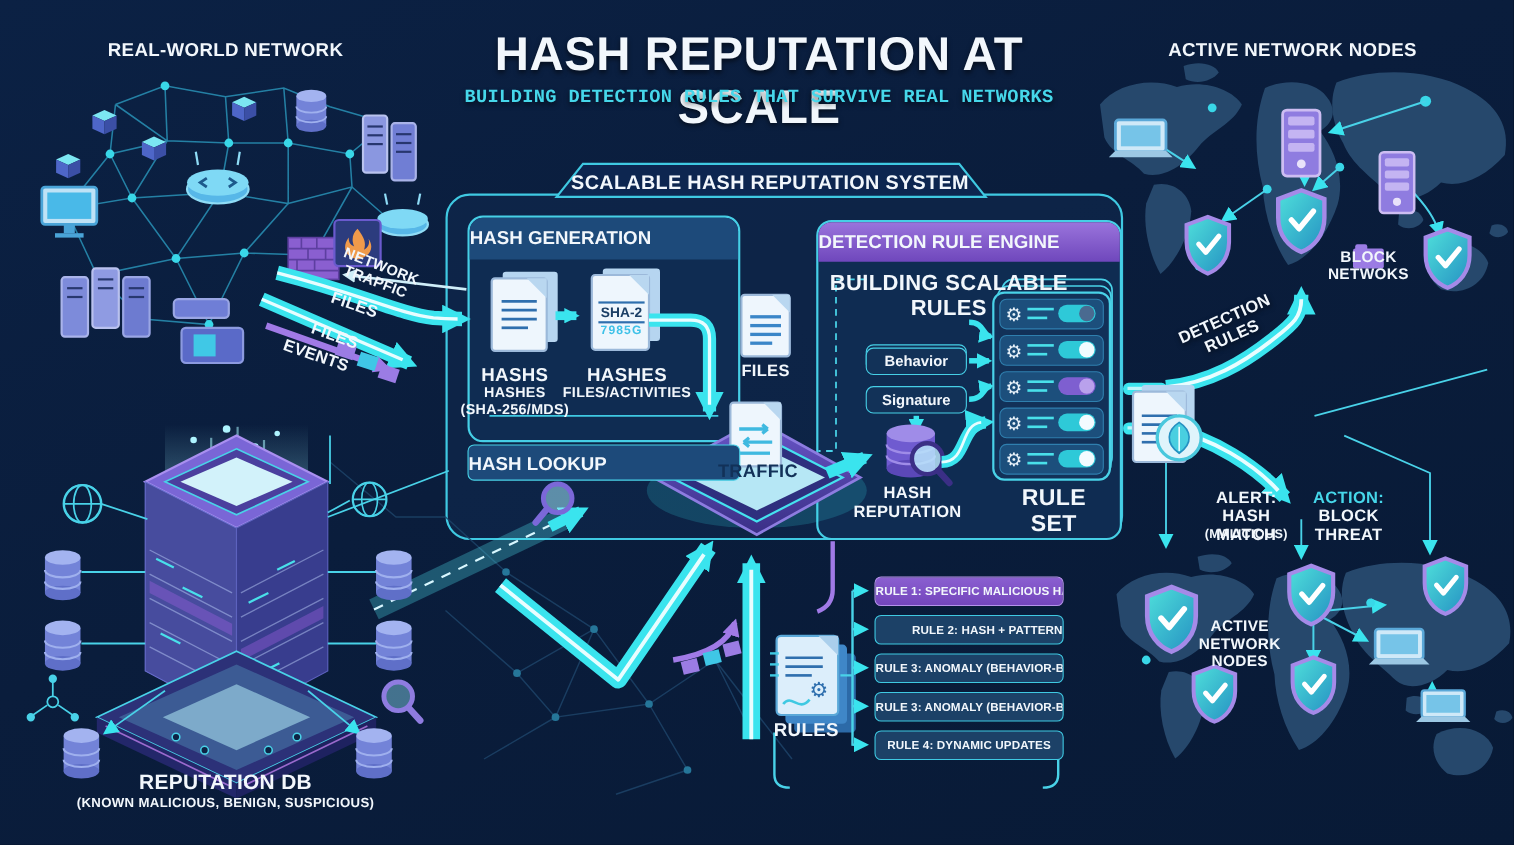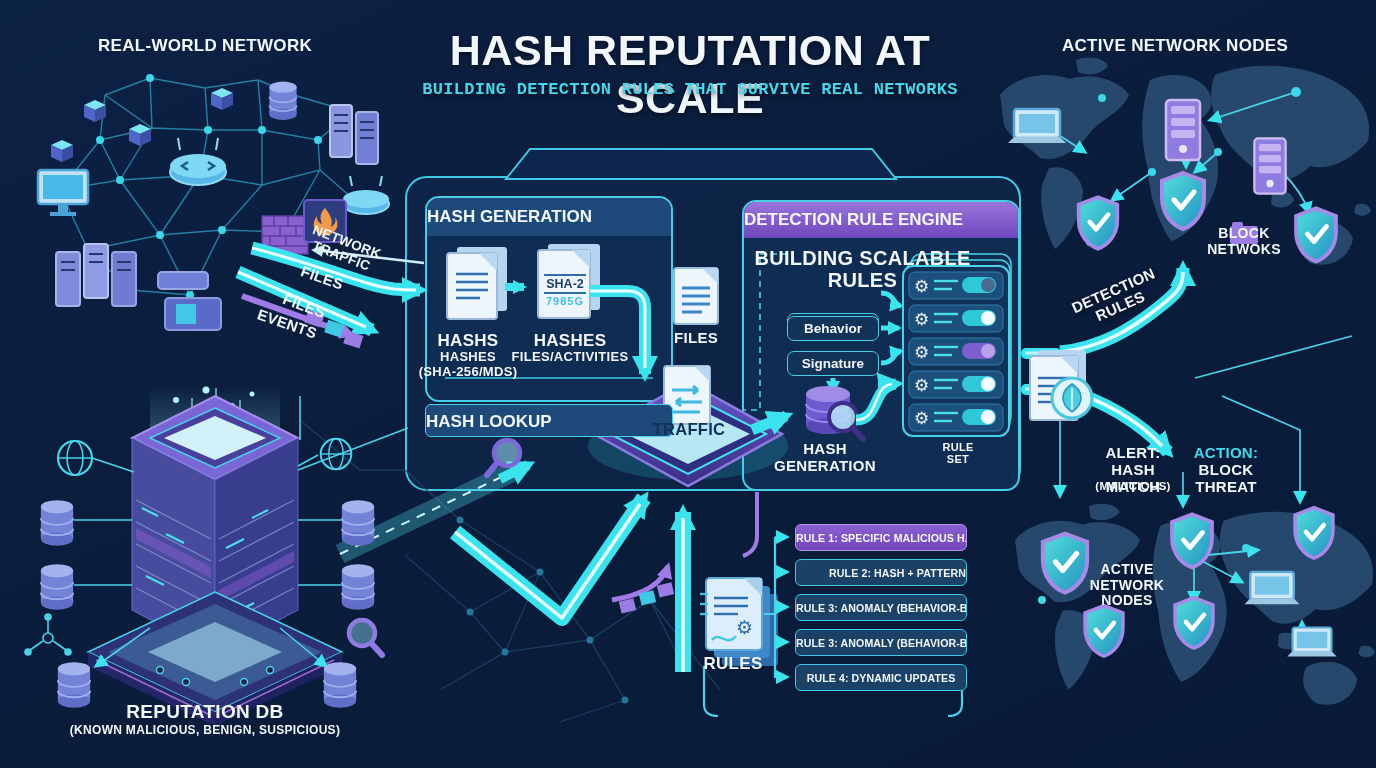--- a/index.html
+++ b/index.html
@@ -575,42 +575,43 @@
   <div class="lbl shadow" style="left:398px;top:26px;width:584px;font-size:43px;letter-spacing:.5px;">HASH REPUTATION AT SCALE</div>
   <div class="lbl cyan shadow" style="left:398px;top:80px;width:584px;font-size:17px;font-family:Liberation Mono, monospace;">BUILDING DETECTION RULES THAT SURVIVE REAL NETWORKS</div>
 
   <div class="lbl" style="left:60px;top:36px;width:290px;font-size:17px;">REAL-WORLD NETWORK</div>
   <div class="lbl" style="left:316px;top:222px;font-size:13.5px;transform:rotate(21deg);transform-origin:left top;">NETWORK
 TRAPFIC</div>
   <div class="lbl" style="left:300px;top:270px;font-size:15px;transform:rotate(19deg);">FILES</div>
   <div class="lbl" style="left:282px;top:298px;font-size:15px;transform:rotate(20deg);">FILES</div>
   <div class="lbl" style="left:256px;top:316px;font-size:15px;transform:rotate(19deg);">EVENTS</div>
 
+  <div class="lbl" style="left:508px;top:156px;width:384px;font-size:18px;">SCALABLE HASH REPUTATION SYSTEM</div>
 
   <div class="band band-blue" style="left:427px;top:198px;width:244px;height:38px;line-height:38px;font-size:17px;border-radius:12px 12px 0 0;">HASH GENERATION</div>
   <div class="lbl" style="left:408px;top:331px;width:120px;font-size:17px;">HASHS</div>
   <div class="lbl" style="left:408px;top:350px;width:120px;font-size:13px;">HASHES</div>
   <div class="lbl" style="left:402px;top:365px;width:132px;font-size:13px;">(SHA-256/MDS)</div>
   <div class="shabadge" style="left:544px;top:274px;width:42px;font-size:12.5px;padding:1px 0;">SHA-2</div>
   <div class="lbl" style="left:544px;top:295px;width:42px;font-size:11px;color:#3ec1e8;letter-spacing:1px;">7985G</div>
   <div class="lbl" style="left:510px;top:331px;width:120px;font-size:17px;">HASHES</div>
   <div class="lbl" style="left:498px;top:350px;width:144px;font-size:13px;">FILES/ACTIVITIES</div>
   <div class="band band-blue" style="left:425px;top:404px;width:248px;height:33px;line-height:33px;font-size:17px;border:1.5px solid #49d2e8;border-radius:6px;">HASH LOOKUP</div>
 
   <div class="lbl" style="left:666px;top:330px;width:60px;font-size:15px;">FILES</div>
   <div class="lbl shadow" style="left:650px;top:420px;width:78px;font-size:16.5px;color:#123158;text-shadow:none;">TRAFFIC</div>
 
   <div class="band" style="left:744px;top:202px;width:274px;height:36px;line-height:36px;font-size:17px;background:linear-gradient(180deg,#9a74dc,#6f47bc);border-radius:12px 12px 0 0;">DETECTION RULE ENGINE</div>
   <div class="lbl" style="left:745px;top:247px;width:235px;font-size:20px;">BUILDING SCALABLE RULES</div>
   <div class="tag" style="left:787px;top:281px;margin-top:32px;">File Hash</div>
   <div class="tag" style="left:787px;top:316px;">Behavior</div>
   <div class="tag" style="left:787px;top:351px;">Signature</div>
   <div class="lbl" style="left:760px;top:441px;width:130px;font-size:15px;">HASH
-GENERATION</div>
-  <div class="lbl" style="left:920px;top:441px;width:76px;font-size:11px;">RULE
+REPUTATION</div>
+  <div class="lbl" style="left:920px;top:441px;width:76px;font-size:21px;">RULE
 SET</div>
 
   <div class="lbl" style="left:700px;top:654px;width:66px;font-size:17px;">RULES</div>
   <div class="rule rule--hl" style="top:524px;">RULE 1: SPECIFIC MALICIOUS HASH</div>
   <div class="rule" style="top:559px;text-align:right;">RULE 2: HASH + PATTERN</div>
   <div class="rule" style="top:594px;">RULE 3: ANOMALY (BEHAVIOR-BASED)</div>
   <div class="rule" style="top:629px;">RULE 3: ANOMALY (BEHAVIOR-BASED)</div>
   <div class="rule" style="top:664px;">RULE 4: DYNAMIC UPDATES</div>
 
   <div class="lbl" style="left:1030px;top:36px;width:290px;font-size:17px;">ACTIVE NETWORK NODES</div>

